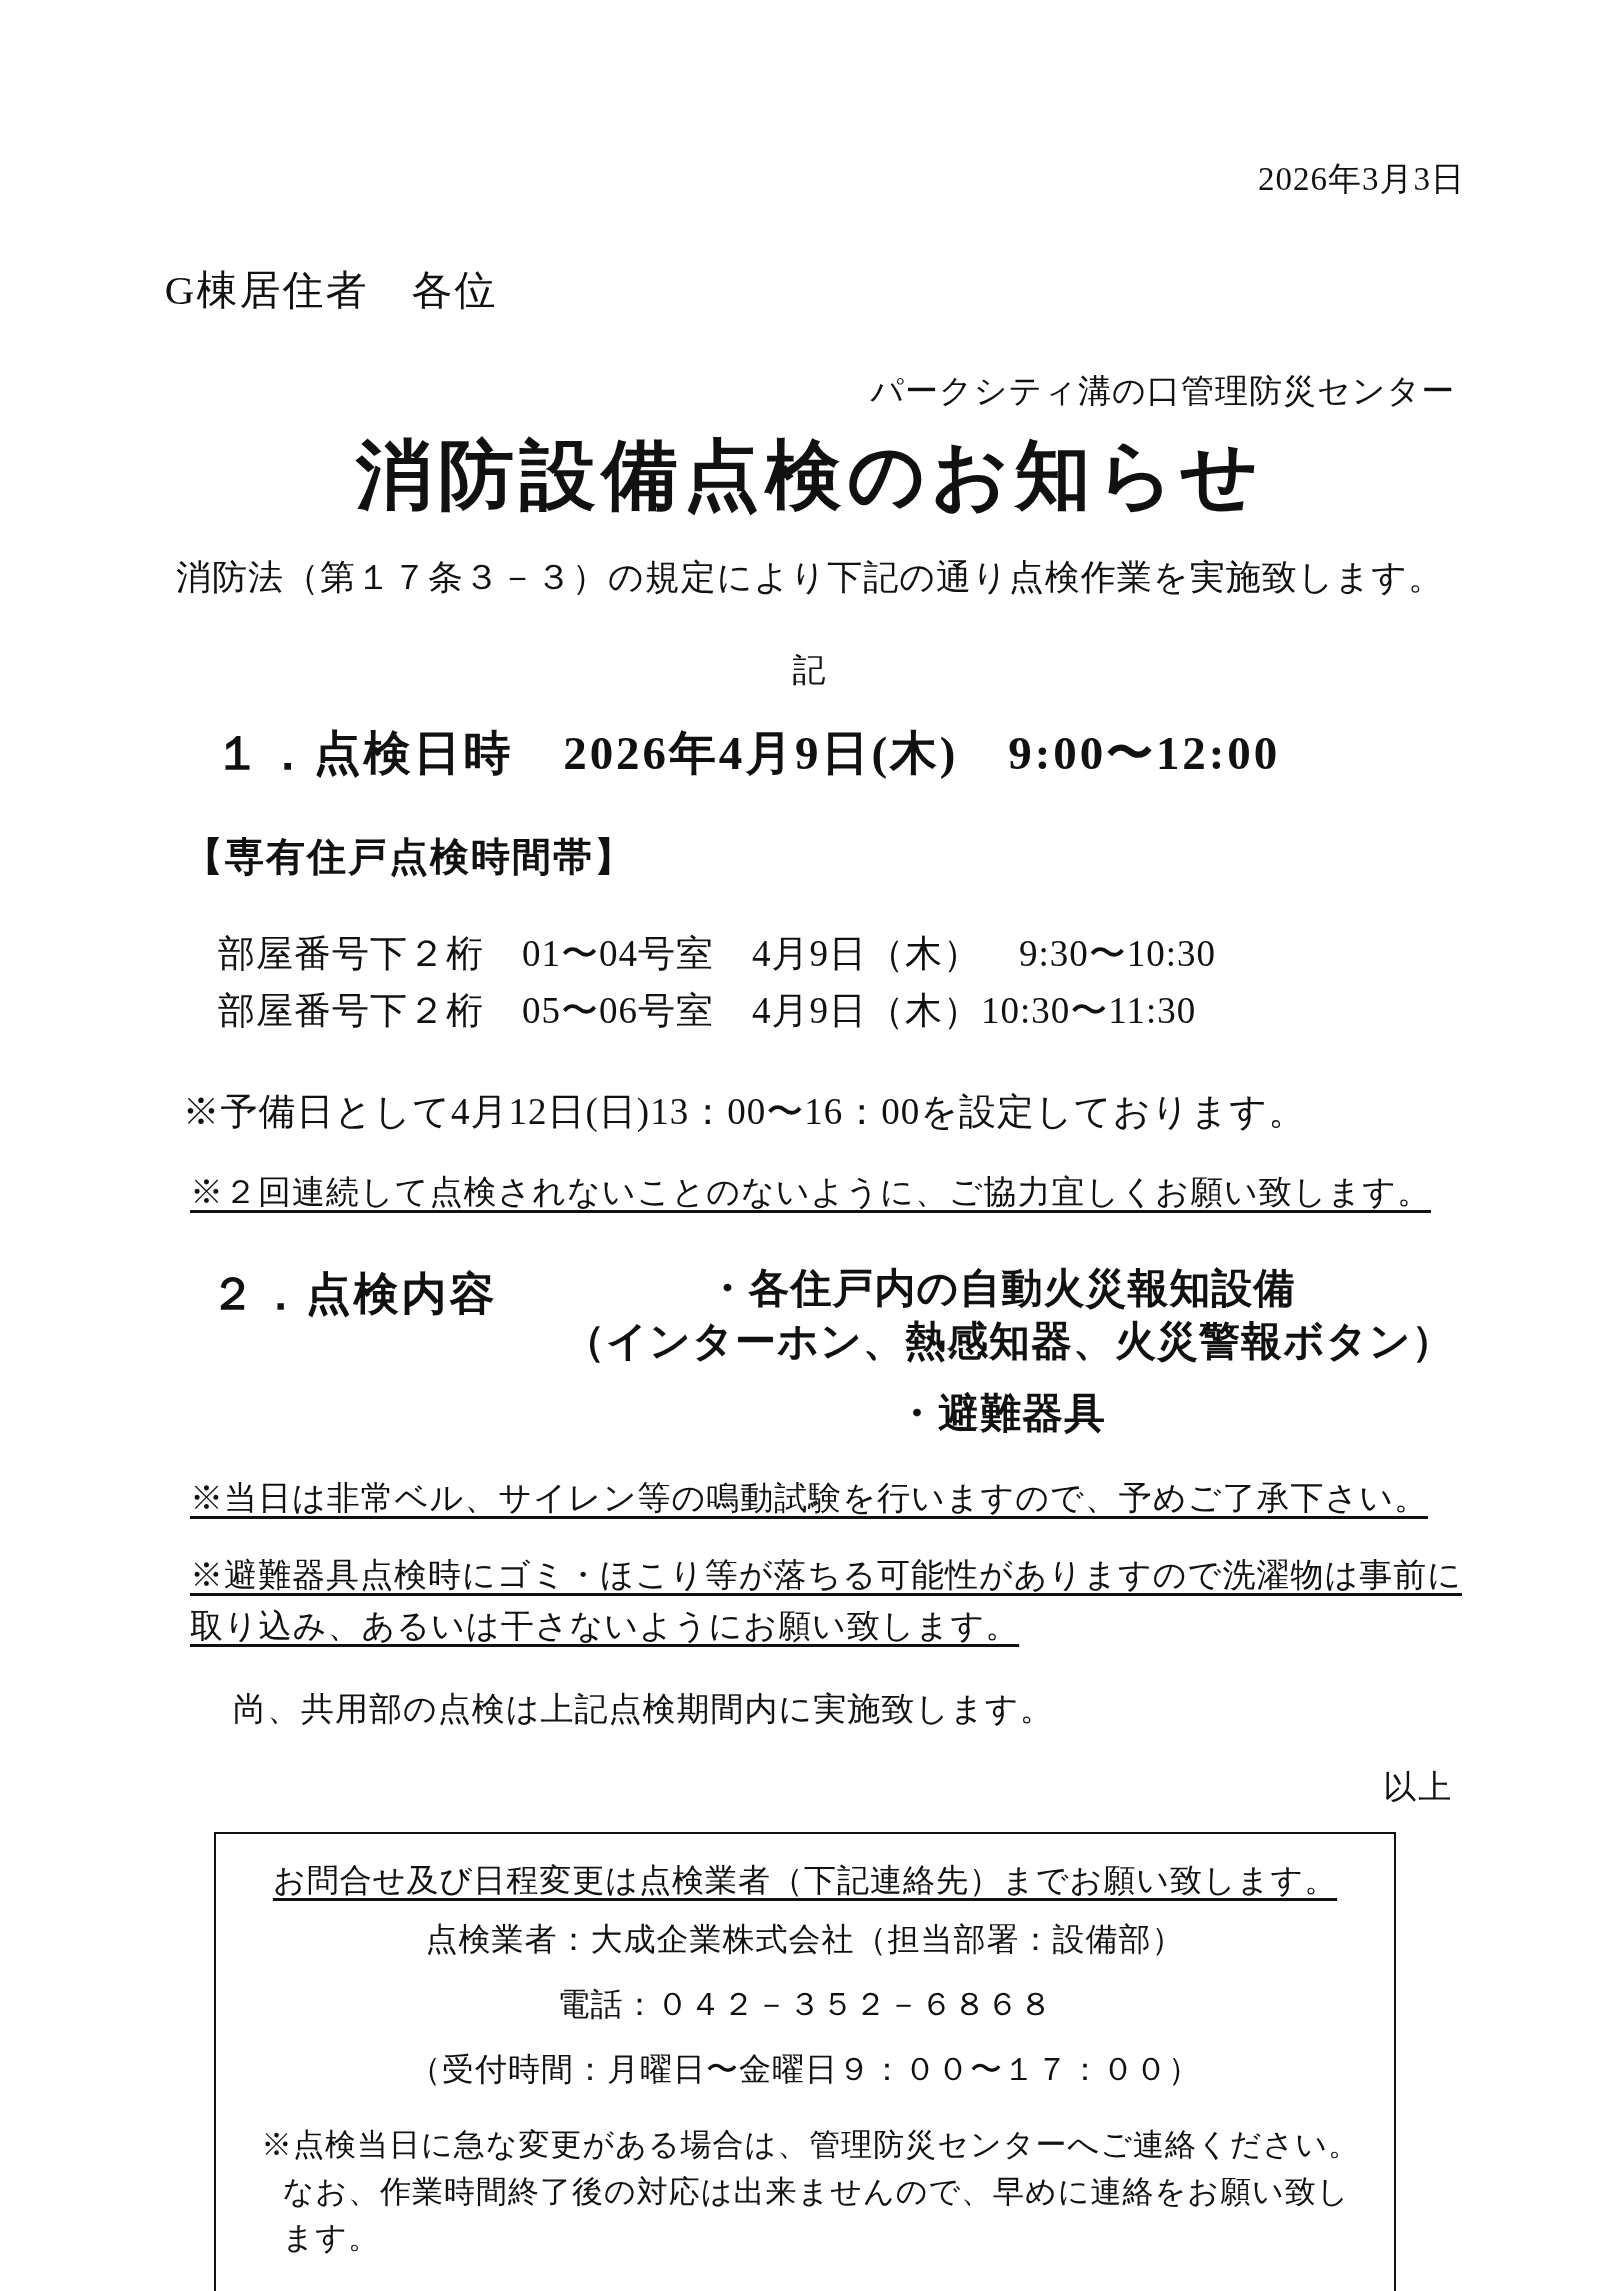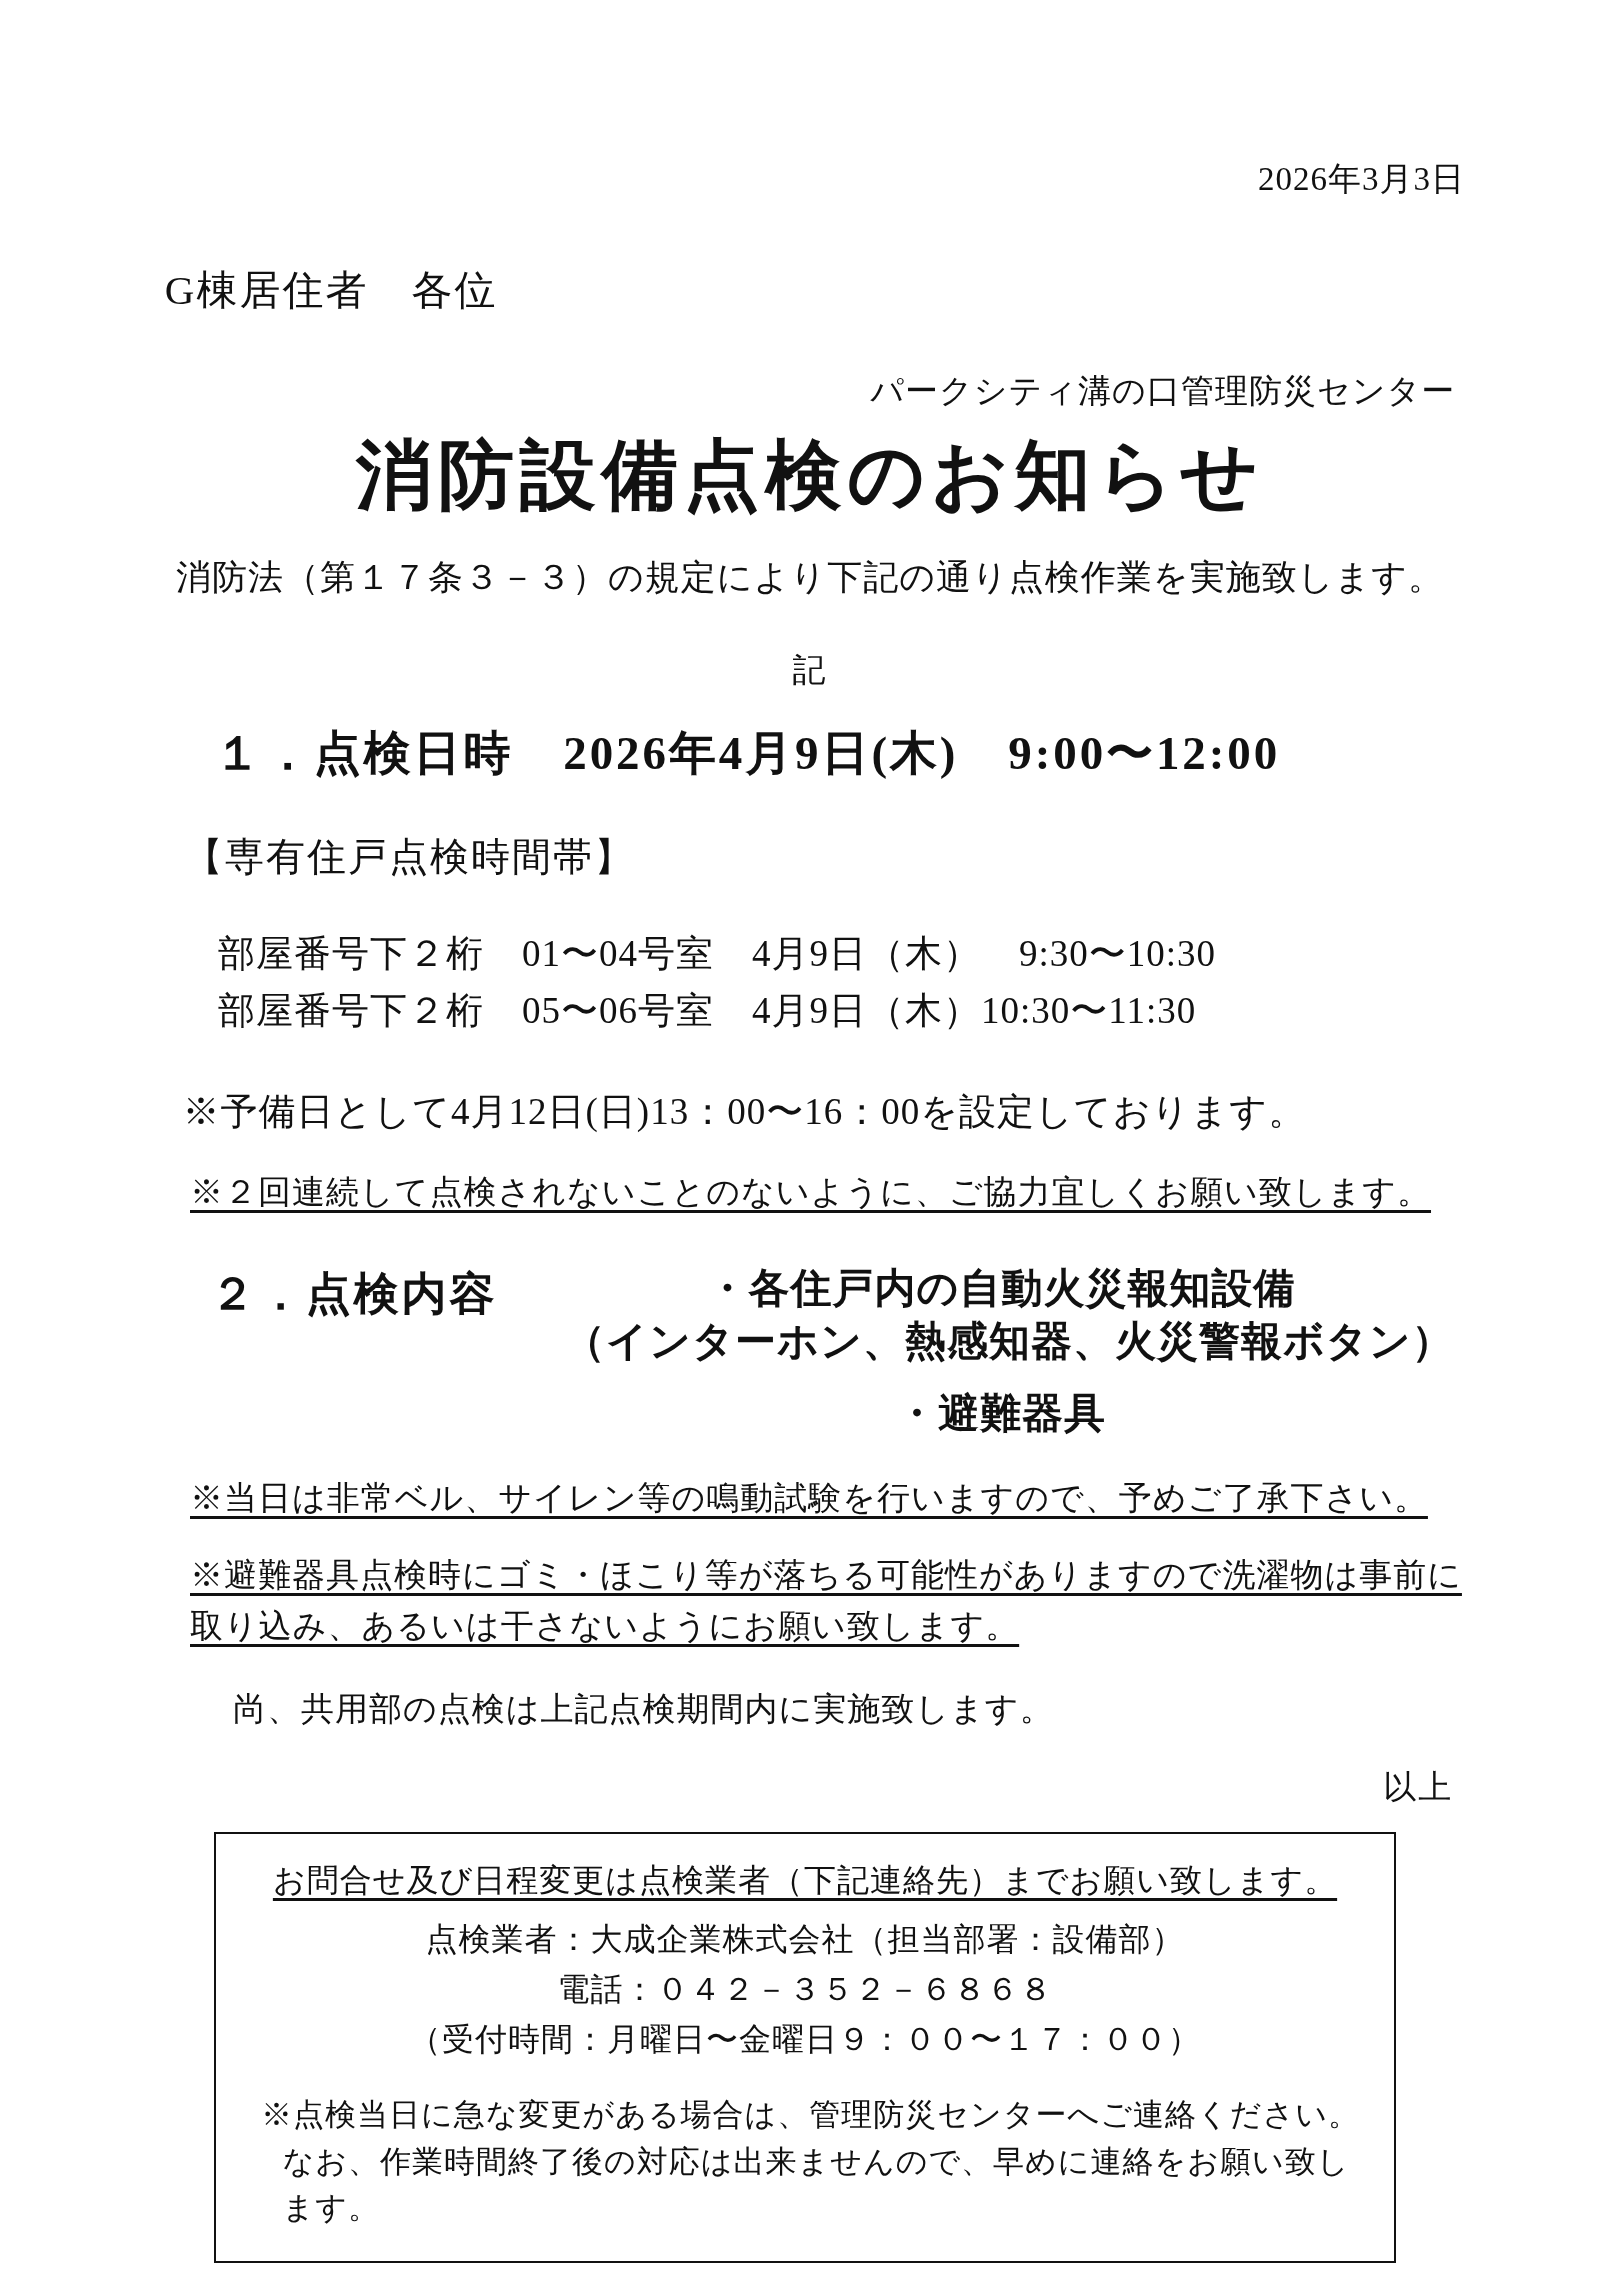--- a/index.html
+++ b/index.html
@@ -62,21 +62,21 @@
   }
   .section1 {
     font-size: 47px;
     font-weight: bold;
     letter-spacing: 2.9px;
     margin-top: 29px;
     padding-left: 59px;
   }
   .subhead {
     font-size: 39px;
-    font-weight: normal;
+    font-weight: bold;
     letter-spacing: 2px;
     margin-top: 45px;
     padding-left: 29px;
   }
   .slot-list {
     margin-top: 41px;
     padding-left: 35px;
   }
   .slot {
     font-size: 37px;
@@ -182,21 +182,21 @@
     text-underline-offset: 6.9px;
   }
   .contact-line {
     text-align: center;
     font-size: 32px;
     letter-spacing: 1px;
     line-height: 1.5;
     margin-top: 11.8px;
   }
   .contact-line.tight {
-    margin-top: 2px;
+    margin-top: 17px;
   }
   .contact-warn {
     font-size: 31px;
     letter-spacing: 1px;
     line-height: 1.5;
     margin-top: 29px;
     padding-left: 27.4px;
   }
   .contact-warn .sub {
     padding-left: 21.6px;

